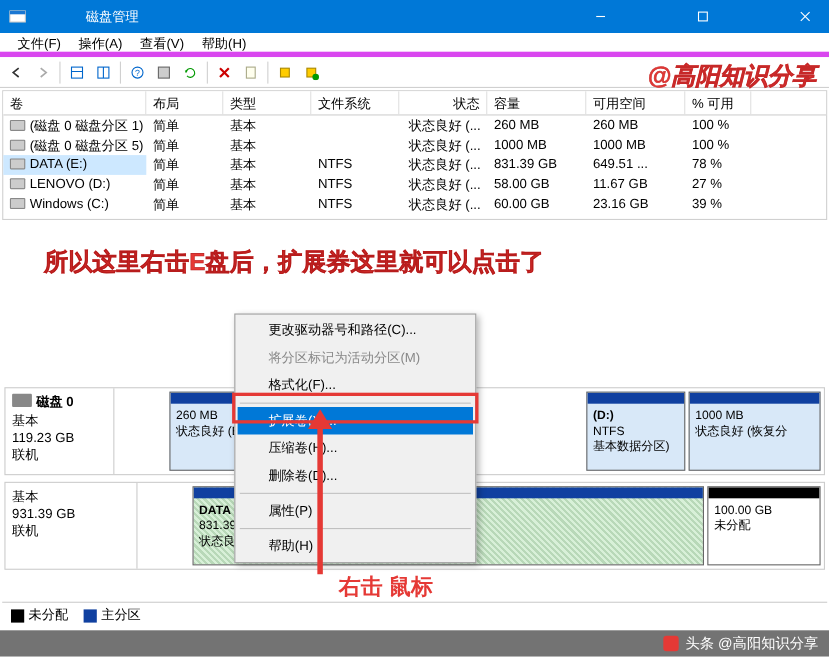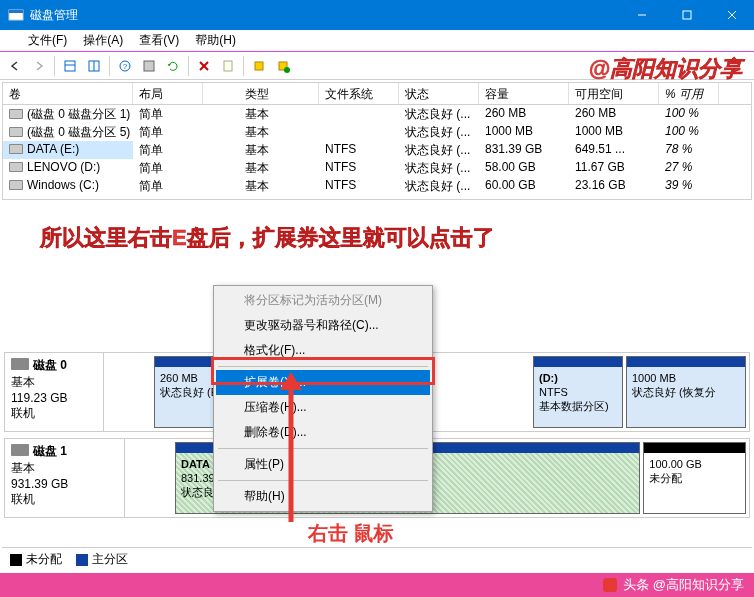--- a/index.html
+++ b/index.html
@@ -1,43 +1,43 @@
 <!DOCTYPE html>
 <html><head>
 <meta charset="utf-8">
 <style>
 * { box-sizing: border-box; margin: 0; padding: 0; font-family: "Microsoft YaHei", "Segoe UI", sans-serif; }
 body { width: 754px; height: 597px; background: #fff; position: relative; overflow: hidden; font-size: 12px; }
 
-.titlebar { height: 30px; background: #0078d7; color: #fff; display: flex; align-items: center; padding-left: 8px; }
+.titlebar { height: 30px; background: #0078d7; color: #fff; display: flex; align-items: center; padding-left: 8px; gap: 48px; }
 .titlebar .icon { width: 16px; height: 16px; margin-right: 6px; }
 .titlebar .title { flex: 1; font-size: 12px; }
 .titlebar .ctrl { width: 45px; height: 30px; display: flex; align-items: center; justify-content: center; }
 
-.menubar { height: 22px; background: #fff; border-bottom: 1px solid #d946ef; display: flex; align-items: flex-start; padding: 0 20px; }
+.menubar { height: 22px; background: #fff; border-bottom: 5px solid #d946ef; display: flex; align-items: flex-start; padding: 0 8px; }
 .menubar .mitem { padding: 2px 8px; font-size: 12px; }
 
 .toolbar { height: 28px; background: #fff; border-bottom: 1px solid #d0d0d0; display: flex; align-items: center; padding: 0 4px; gap: 2px; }
 .toolbar .tb { width: 22px; height: 22px; display: flex; align-items: center; justify-content: center; border: 1px solid transparent; }
 .toolbar .sep { width: 1px; height: 20px; background: #d0d0d0; margin: 0 2px; }
 
 .watermark { position: absolute; right: 12px; top: 54px; color: #e53935; font-size: 22px; font-weight: bold; font-style: italic; -webkit-text-stroke: 0.5px #c62828; }
 
 .listpane { border: 1px solid #d0d0d0; margin: 2px; }
 .lhead { display: flex; background: #fff; border-bottom: 1px solid #d0d0d0; height: 22px; }
 .lhead .col { border-right: 1px solid #e0e0e0; padding: 3px 6px; font-size: 12px; overflow: hidden; white-space: nowrap; }
 .lbody .row { display: flex; height: 18px; }
 .lbody .cell { padding: 1px 6px; font-size: 12px; overflow: hidden; white-space: nowrap; }
 .lbody .row.sel .cell.c0 { background: #cde8ff; }
 .volico { display: inline-block; width: 14px; height: 10px; background: #888; border-radius: 1px; margin-right: 4px; position: relative; top: 1px; }
 .volico::after { content: ""; position: absolute; left: 1px; top: 1px; right: 1px; bottom: 1px; background: #ccc; }
 
 
-.c0 { width: 130px; } .c1 { width: 70px; } .c2 { width: 80px; margin-left: 36px; } .c3 { width: 80px; }
-.c4 { width: 80px; } .c5 { width: 90px; } .c6 { width: 90px; } .c7 { width: 60px; font-style: italic; }
+.c0 { width: 130px; } .c1 { width: 70px; } .c2 { width: 80px; } .c3 { width: 80px; }
+.c4 { width: 80px; text-align: right; } .c5 { width: 90px; } .c6 { width: 90px; } .c7 { width: 60px; }
 
 .annot { position: absolute; left: 40px; top: 222px; font-size: 22px; font-weight: bold; color: #e53935; -webkit-text-stroke: 0.5px #b71c1c; line-height: 1.45; text-shadow: 0 0 2px #fff; }
 
 .diskpane { margin: 2px; }
 .diskrow { display: flex; border: 1px solid #ccc; margin-bottom: 6px; height: 80px; background: #fff; position: relative; gap: 47px; }
 .diskhead { width: 120px; border-right: 1px solid #ccc; padding: 4px 6px; font-size: 12px; }
 .diskhead .dname { font-weight: bold; }
 .diskhead .dico { display: inline-block; width: 18px; height: 12px; background: #888; margin-right: 4px; border-radius: 1px; position: relative; top: 1px; }
 .diskparts { flex: 1; display: flex; padding: 3px; gap: 3px; }
 .part { border: 1px solid #666; position: relative; padding: 3px 5px; font-size: 11px; overflow: hidden; }
@@ -55,21 +55,21 @@
 .ctxmenu { position: absolute; left: 213px; top: 285px; width: 220px; background: #f0f0f0; border: 1px solid #a0a0a0; box-shadow: 2px 2px 6px rgba(0,0,0,.3); z-index: 50; padding: 2px; }
 .ctxmenu .ci { padding: 4px 20px 4px 28px; font-size: 12px; white-space: nowrap; }
 .ctxmenu .ci.dis { color: #888; }
 .ctxmenu .ci.hl { background: #0078d7; color: #fff; }
 .ctxmenu .csep { height: 1px; background: #c0c0c0; margin: 3px 2px; }
 .ctxhi { position: absolute; border: 3px solid #e53935; z-index: 60; pointer-events: none; }
 
 .arrow { position: absolute; z-index: 70; pointer-events: none; }
 .atxt { position: absolute; color: #e53935; font-size: 20px; font-weight: bold; z-index: 70; }
 
-.footer { position: absolute; left: 0; right: 0; bottom: 0; height: 24px; background: #ec4899; color: #fff; display: flex; align-items: center; justify-content: flex-end; padding: 0 10px; font-size: 13px; gap: 6px; }
+.footer { position: absolute; left: 0; right: 0; bottom: 0; height: 24px; background: #737373; color: #fff; display: flex; align-items: center; justify-content: flex-end; padding: 0 10px; font-size: 13px; gap: 6px; }
 .footer .ficon { width: 14px; height: 14px; background: #e53935; border-radius: 3px; }
 </style>
 </head>
 <body>
 
 <div class="titlebar">
   <svg class="icon" viewBox="0 0 16 16">
       <rect x="1" y="3" width="14" height="10" fill="#fff" stroke="#ccc"></rect>
       <rect x="1" y="3" width="14" height="3" fill="#1976d2"></rect>
     </svg>
@@ -270,21 +270,20 @@
           <div class="ptxt">
             <div>1000 MB</div>
             <div>状态良好 (恢复分</div>
           </div>
         </div>
     </div>
   </div>
 
   <div class="diskrow">
     <div class="diskhead">
-      <div><span class="dico"></span><span class="dname">磁盘 1</span></div>
       <div>基本</div>
       <div>931.39 GB</div>
       <div>联机</div>
     </div>
     <div class="diskparts">
       <div class="part sel" style="flex:5">
           <div class="pbar"></div>
           <div class="ptxt">
             <div class="pname">DATA  (E:)</div>
             <div>831.39 GB NTFS</div>
@@ -296,22 +295,22 @@
           <div class="ptxt">
             <div>100.00 GB</div>
             <div>未分配</div>
           </div>
         </div>
     </div>
   </div>
 </div>
 
 <div class="ctxmenu">
+  <div class="ci">更改驱动器号和路径(C)...</div>
   <div class="ci dis">将分区标记为活动分区(M)</div>
-  <div class="ci">更改驱动器号和路径(C)...</div>
   <div class="ci">格式化(F)...</div>
   <div class="csep"></div>
   <div class="ci hl">扩展卷(X)...</div>
   <div class="ci">压缩卷(H)...</div>
   <div class="ci">删除卷(D)...</div>
   <div class="csep"></div>
   <div class="ci">属性(P)</div>
   <div class="csep"></div>
   <div class="ci">帮助(H)</div>
 </div>

